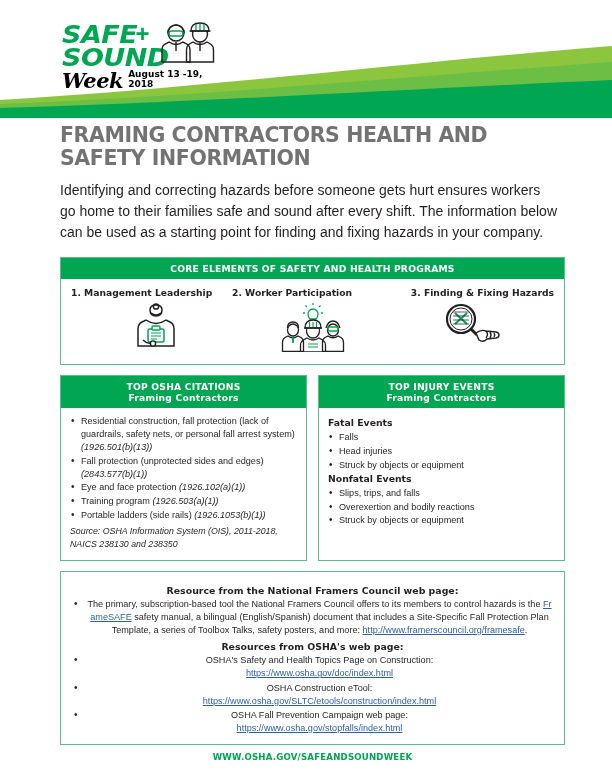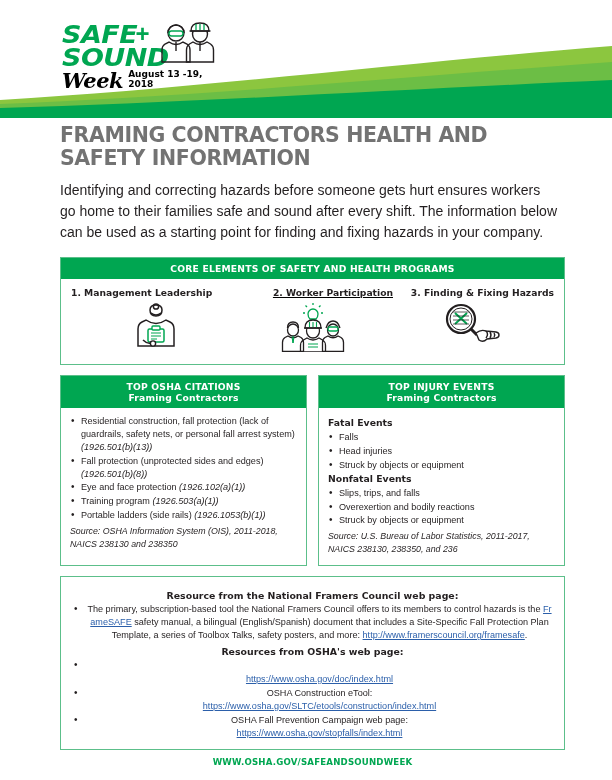--- a/index.html
+++ b/index.html
@@ -54,21 +54,21 @@
   .panel { border: 1px solid #5cbf8a; background:#fff; }
   .panel-head { background:#00a651; color:#fff; text-align:center;
                 font-family:"DejaVu Sans", sans-serif; font-weight:bold;
                 font-size: 9.2px; letter-spacing: 0.2px; padding: 5px 4px 5px; }
   .panel-head .sub { font-size: 9.2px; font-weight:bold; display:block; }
   .panel-body { padding: 7px 9px 9px; }
 
   
   .core-grid { display:flex; align-items:flex-start; padding: 8px 10px 8px; }
   .core-col { flex:1; text-align:left; }
-  .core-col.c2 { text-align:right;text-decoration:underline; }
+  .core-col.c2 { text-align:left; }
   .core-col.c3 { text-align:right; }
   .core-label { font-family:"DejaVu Sans", sans-serif; font-weight:bold; font-size:9.2px; color:#231f20;
                 margin-bottom: 4px; }
   .core-icon-wrap { display:flex; }
   .core-col.c1 .core-icon-wrap { justify-content:center; padding-left: 8px;}
   .core-col.c2 .core-icon-wrap { justify-content:center; }
   .core-col.c3 .core-icon-wrap { justify-content:center; padding-right: 6px; }
 
   
   .two-col { display:flex; gap: 11px; margin-top: 10px; }
@@ -244,21 +244,21 @@
     <div class="two-col">
 
       <div class="panel">
         <div class="panel-head">
           <span>TOP OSHA CITATIONS</span>
           <span class="sub">Framing Contractors</span>
         </div>
         <div class="panel-body">
           <ul class="bullets">
             <li><span>Residential construction, fall protection (lack of guardrails, safety nets, or personal fall arrest system) </span><span class="cite">(1926.501(b)(13))</span></li>
-            <li><span>Fall protection (unprotected sides and edges) </span><span class="cite">(1926.501(b)(8))</span></li>
+            <li><span>Fall protection (unprotected sides and edges) </span><span class="cite">(2843.577(b)(1))</span></li>
             <li><span>Eye and face protection </span><span class="cite">(1926.102(a)(1))</span></li>
             <li><span>Training program </span><span class="cite">(1926.503(a)(1))</span></li>
             <li><span>Portable ladders (side rails) </span><span class="cite">(1926.1053(b)(1))</span></li>
           </ul>
           <div class="source">Source: OSHA Information System (OIS), 2011-2018, NAICS 238130 and 238350</div>
         </div>
       </div>
 
       <div class="panel">
         <div class="panel-head">
@@ -271,35 +271,34 @@
             <li>Falls</li>
             <li>Head injuries</li>
             <li>Struck by objects or equipment</li>
           </ul>
           <div class="subhead" style="margin-top:1px;">Nonfatal Events</div>
           <ul class="bullets">
             <li>Slips, trips, and falls</li>
             <li>Overexertion and bodily reactions</li>
             <li>Struck by objects or equipment</li>
           </ul>
-          <div class="source">Source: U.S. Bureau of Labor Statistics, 2011-2017, NAICS 238130, 238350, and 236</div>
         </div>
       </div>
 
     </div>
 
     <div class="panel res-panel">
       <div class="res-body">
 
         <div class="res-head">Resource from the National Framers Council web page:</div>
         <div class="res-item"><span>The primary, subscription-based tool the National Framers Council offers to its members to control hazards is the </span><a class="link" href="#">FrameSAFE</a><span> safety manual, a bilingual (English/Spanish) document that includes a Site-Specific Fall Protection Plan Template, a series of Toolbox Talks, safety posters, and more: </span><a class="link" href="#">http://www.framerscouncil.org/framesafe</a><span>.</span></div>
 
         <div class="res-head" style="margin-top:4px;">Resources from OSHA's web page:</div>
         <div class="res-list">
-          <div class="res-item"><br><a class="link" href="#">https://www.osha.gov/doc/index.html</a></div>
+          <div class="res-item"><span>OSHA's Safety and Health Topics Page on Construction:</span><br><a class="link" href="#">https://www.osha.gov/doc/index.html</a></div>
           <div class="res-item"><span>OSHA Construction eTool:</span><br><a class="link" href="#">https://www.osha.gov/SLTC/etools/construction/index.html</a></div>
           <div class="res-item"><span>OSHA Fall Prevention Campaign web page:</span><br><a class="link" href="#">https://www.osha.gov/stopfalls/index.html</a></div>
         </div>
 
       </div>
     </div>
 
     <div class="footer">WWW.OSHA.GOV/SAFEANDSOUNDWEEK</div>
 
   </div>

